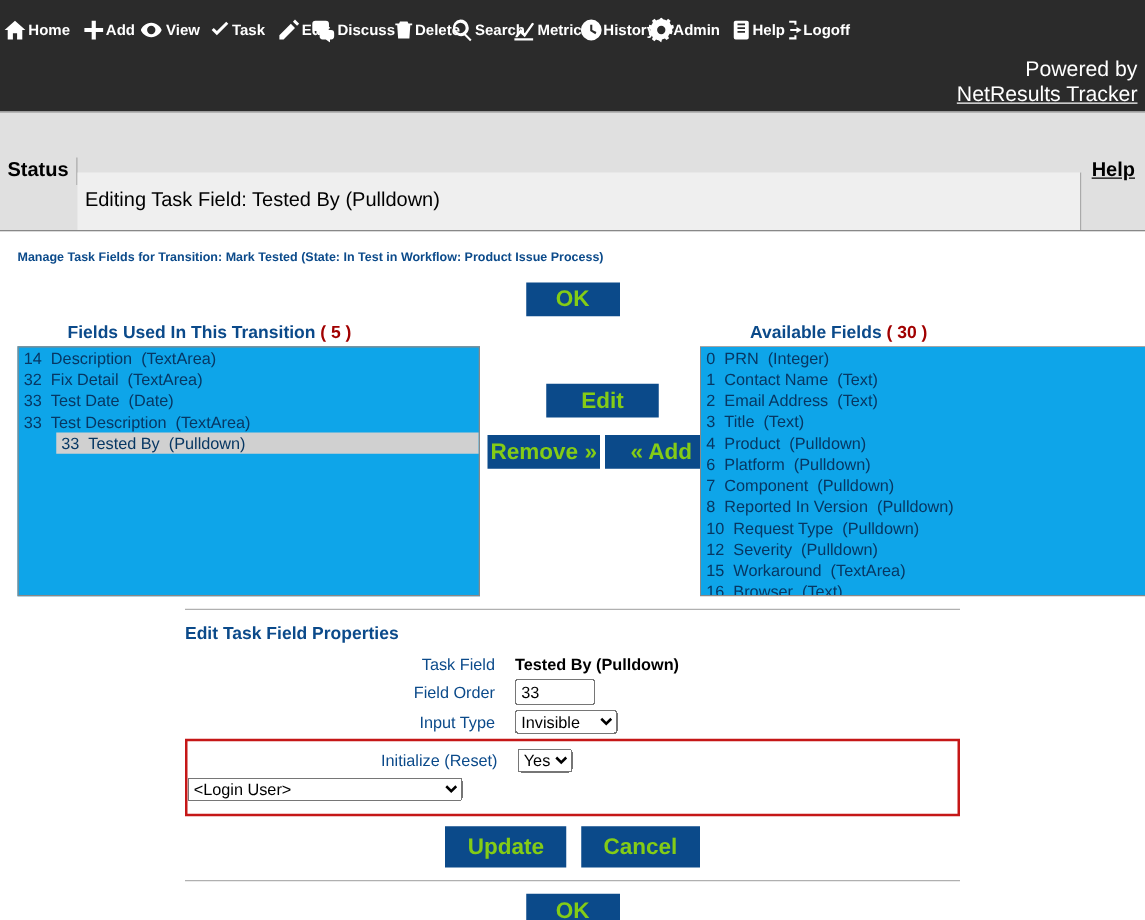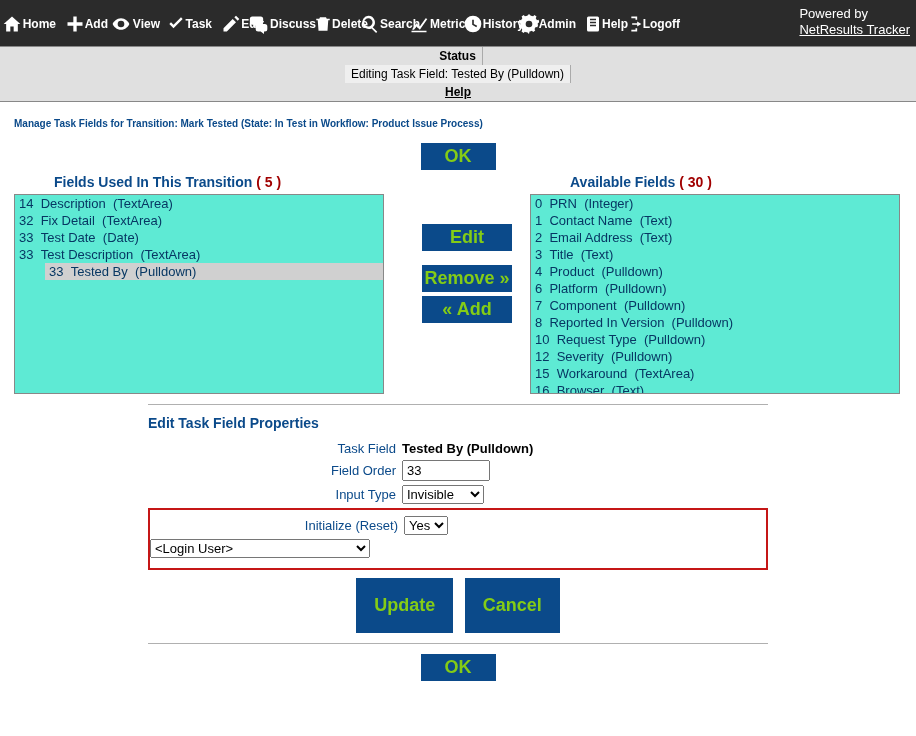--- a/index.html
+++ b/index.html
@@ -3,53 +3,53 @@
 <meta charset="utf-8">
 <style>
   * { box-sizing: border-box; margin: 0; padding: 0; }
   body { font-family: Arial, Helvetica, sans-serif; font-size: 13px; background: #fff; color: #000; width: 916px; }
   
   .toolbar { background: #2b2b2b; display:flex; align-items:flex-start; justify-content:space-between; padding: 4px 6px 2px 6px; }
   .toolbar-left { display:flex; gap: 2px; }
   .tbtn { display:flex; flex-direction:row; align-items:center; justify-content:flex-end; width:50px; height:40px; color:#fff; font-weight:bold; font-size:12px; cursor:pointer; }
   .tbtn .ic { height:22px; display:flex; align-items:center; justify-content:center; }
   .tbtn svg { fill:#fff; }
-  .toolbar-right { text-align:left; color:#fff; font-size:13px; line-height:1.2; padding-top:2px; }
+  .toolbar-right { text-align:right; color:#fff; font-size:17px; line-height:1.2; padding-top:2px;margin-top:40px; }
   .toolbar-right a { color:#fff; text-decoration:underline; }
   
-  .statusbar { background:#e0e0e0; border-top:1px solid #888; border-bottom:1px solid #888; display:flex; align-items:center; font-size:12px;flex-direction:column; }
+  .statusbar { background:#e0e0e0; border-top:1px solid #888; border-bottom:1px solid #888; display:flex; align-items:center; font-size:16px; }
   .statusbar .sb-left { padding:2px 6px; border-right:1px solid #aaa; font-weight:bold; }
-  .statusbar .sb-mid  { padding:2px 6px; flex:1; background:#efefef; border-right:1px solid #aaa;}
+  .statusbar .sb-mid  { padding:14px 6px; flex:1; background:#efefef; border-right:1px solid #aaa;margin-top:48px;}
   .statusbar .sb-right{ padding:2px 8px; font-weight:bold; text-decoration:underline; cursor:pointer; }
   
   .page { padding: 8px 14px; }
   .heading { color:#0b4a8a; font-weight:bold; font-size:10px; margin:8px 0 14px 0; }
   .btn { background:#0b4a8a; color:#84cc16; border:none; font-weight:bold; font-size:18px; padding:3px 24px; cursor:pointer; }
   .center { text-align:center; }
   .cols { display:flex; gap:18px; margin-top:4px; }
   .col { flex:0 0 auto; }
   .col-title { color:#0b4a8a; font-weight:bold; font-size:14px; margin-bottom:4px;margin-left:40px; }
   .col-title .count { color:#a10000; font-weight:bold; }
-  .listbox { width:370px; height:200px; border:1px solid #888; overflow-y:scroll; background:#5eead4; font-size:13px; }
+  .listbox { width:370px; height:200px; border:1px solid #888; overflow-y:scroll; background:#0ea5e9; font-size:13px; }
   .listbox .row { padding:1px 4px; white-space:nowrap; cursor:default; color:#073763; }
   .listbox .row.sel { background:#d0d0d0;margin-left:30px; }
   .list-type { color:#073763; }
   .midcol { display:flex; flex-direction:column; align-items:center; justify-content:flex-start; padding-top:50px; width:120px; gap:14px; }
   .midcol .btn { width:90px; padding:3px 0; }
   hr.sep { border:none; border-top:1px solid #b0b0b0; margin:10px 0; }
   .props { width:620px; margin: 0 auto; }
   .props-title { color:#0b4a8a; font-weight:bold; font-size:14px; margin:6px 0 10px 0; }
-  .form-row { display:flex; align-items:center; margin:4px 0; gap:6px; }
+  .form-row { display:flex; align-items:center; margin:4px 0; gap:16px; }
   .form-row .lbl { width:248px; text-align:right; color:#0b4a8a; font-size:13px; }
   .form-row .val { font-size:13px; font-weight:bold; color:#000; }
-  .form-row input[type=text] { width:88px; font-size:13px; padding:1px 3px; }
+  .form-row input[type=text] { width:64px; font-size:13px; padding:1px 3px; }
   .form-row select { font-size:13px; }
   .hl-box { border:2px solid #c51717; padding:2px 0 6px 0; margin:4px 0; }
   .btn-row { text-align:center; margin-top:8px; }
-  .btn-row .btn { margin:0 4px; padding:17px 18px; }
+  .btn-row .btn { margin:0 4px; padding:6px 18px; }
   
 </style>
 </head>
 <body>
 
 <div class="toolbar">
   <div class="toolbar-left" id="toolbar-left">
       <div class="tbtn">
         <div class="ic">
           <svg width="22" height="20" viewBox="0 0 24 24">
@@ -185,21 +185,21 @@
           <div class="row">14&nbsp;&nbsp;Description&nbsp;&nbsp;<span class="list-type">(TextArea)</span></div>
           <div class="row">32&nbsp;&nbsp;Fix Detail&nbsp;&nbsp;<span class="list-type">(TextArea)</span></div>
           <div class="row">33&nbsp;&nbsp;Test Date&nbsp;&nbsp;<span class="list-type">(Date)</span></div>
           <div class="row">33&nbsp;&nbsp;Test Description&nbsp;&nbsp;<span class="list-type">(TextArea)</span></div>
           <div class="row sel">33&nbsp;&nbsp;Tested By&nbsp;&nbsp;<span class="list-type">(Pulldown)</span></div>
         </div>
     </div>
 
     <div class="midcol">
       <button class="btn">Edit</button>
-      <div style="display:flex;flex-direction:column;gap:4px;">
+      <div style="display:flex;flex-direction:row;gap:4px;">
         <button class="btn">Remove »</button>
         <button class="btn">« Add</button>
       </div>
     </div>
 
     <div class="col" style="width:390px">
       <div class="col-title">
         <span>Available Fields</span>
         <span class="count">( 30 )</span>
       </div>

